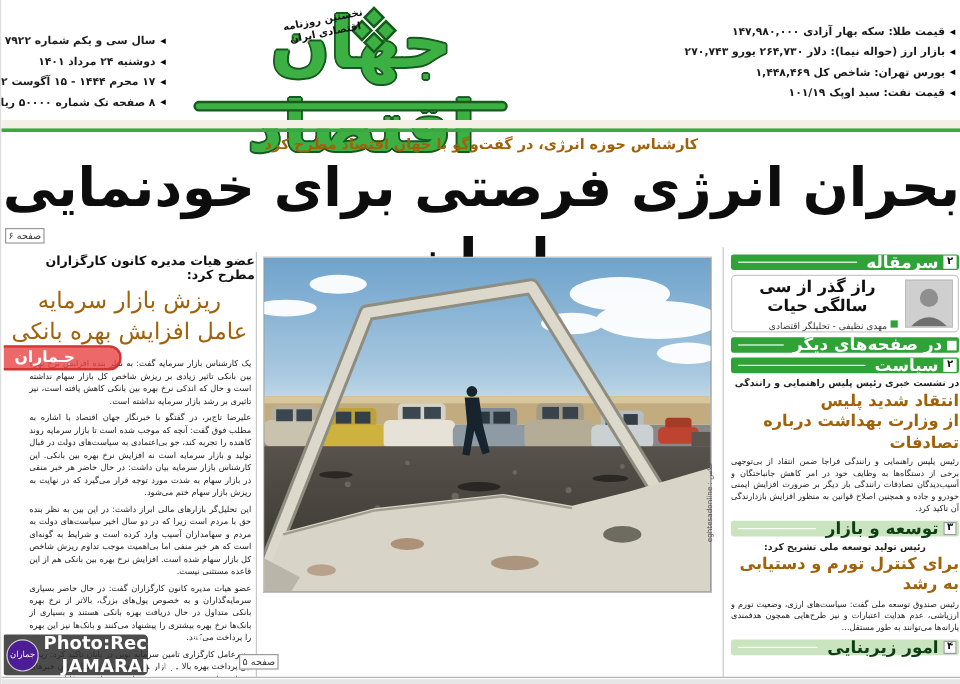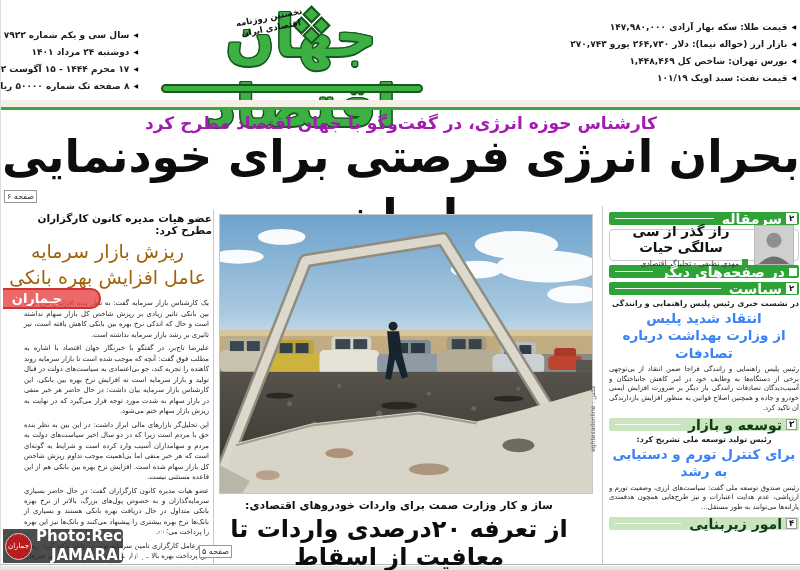--- a/index.html
+++ b/index.html
@@ -21,21 +21,21 @@
   .tagline{position:absolute;left:231px;top:12px;width:76px;transform:rotate(-11deg);
     font-size:8.5px;font-weight:bold;color:#111;text-align:center;line-height:1.25;}
   .ornament{position:absolute;left:293px;top:8px;width:36px;height:36px;}
   .dia{position:absolute;width:13px;height:13px;background:#3db044;border:2px solid #17591f;transform:rotate(45deg);}
   .dia.n{left:11px;top:0;} .dia.e{left:21px;top:11px;} .dia.s{left:11px;top:21px;} .dia.w{left:1px;top:11px;}
   .cream{position:absolute;left:0;top:100px;width:800px;height:7px;background:#f5f0e6;}
   .green-rule{position:absolute;left:0;top:107px;width:800px;height:3px;background:#3aa83e;}
 
   
   .main-kicker{position:absolute;left:0;top:113px;width:800px;text-align:center;
-    font-size:17px;font-weight:bold;color:#a21caf;}
+    font-size:12px;font-weight:bold;color:#a16207;}
   .main-headline{position:absolute;left:0;top:128px;width:800px;text-align:center;
     font-size:45px;font-weight:bold;color:#0d0d0d;letter-spacing:-1px;line-height:1.3;}
   .pageref{position:absolute;border:1px solid #999;background:#fff;color:#333;
     font-size:8px;padding:1px 2px;white-space:nowrap;}
 
   
   .vline{position:absolute;width:1px;background:#c9c9c9;}
   .hline{position:absolute;height:1px;background:#b5b5b5;}
   .botband{position:absolute;left:0;top:566px;width:800px;height:4px;background:#e6e6e6;}
 
@@ -43,21 +43,21 @@
   #left-col{position:absolute;left:2px;top:212px;width:209px;height:352px;overflow:hidden;}
   .lkick{font-size:10.5px;font-weight:bold;color:#111;text-align:right;padding-left:4px;}
   .lhead{font-size:19px;font-weight:normal;color:#a16207;text-align:center;line-height:1.35;margin-top:3px;}
   .lbody{margin-top:8px;padding:0 3px;font-size:6.9px;line-height:1.52;text-align:justify;color:#222;}
   .lbody p{margin:0 0 3px 18px;}
   .redmark{position:absolute;left:-30px;top:76px;width:128px;height:21px;background:rgba(233,72,72,.82);
     border:2px solid #cf3333;border-radius:10px;color:#fff;font-size:13px;font-weight:bold;
     display:flex;align-items:center;justify-content:center;overflow:hidden;letter-spacing:4px;}
   .jamband{position:absolute;left:-2px;top:317px;width:122px;height:34px;background:rgba(45,45,45,.85);
     border-radius:4px;display:flex;align-items:center;gap:4px;padding:2px 4px;direction:ltr;}
-  .jamcircle{width:27px;height:27px;border-radius:50%;background:#b91c1c;border:1.5px solid #cfcfcf;
+  .jamcircle{width:27px;height:27px;border-radius:50%;background:#4c1d95;border:1.5px solid #cfcfcf;
     color:#fff;font-size:7px;display:flex;align-items:center;justify-content:center;flex:none;}
   .jamtxt{color:#fff;font-size:15px;font-weight:bold;line-height:1.25;white-space:nowrap;text-align:center;}
 
   
   #photo{position:absolute;left:218px;top:214px;width:374px;height:280px;border:1px solid #c6c6c6;background:#888;}
   #photo svg{display:block;width:100%;height:100%;}
   .pcred{position:absolute;right:-43px;top:200px;width:86px;transform:rotate(-90deg);
     font-size:6px;color:#555;text-align:center;direction:ltr;}
 
   
@@ -69,30 +69,30 @@
   #sidebar{position:absolute;left:608px;top:210px;width:190px;height:354px;overflow:hidden;}
   .sbar{display:flex;align-items:center;gap:4px;padding:0 2px;height:13px;background:#2fa338;border-radius:2px;margin-top:4px;}
   .sbar .badge{width:11px;height:11px;background:#fff;color:#111;font-size:8.5px;font-weight:bold;
     display:flex;align-items:center;justify-content:center;flex:none;line-height:1;}
   .sbar .sbar-label{color:#fff;font-size:14px;font-weight:bold;white-space:nowrap;}
   .sbar .sbar-line{flex:1;height:1px;background:rgba(255,255,255,.95);margin:0 4px;}
   .sbar.light{background:#c9e4bf;}
   .sbar.light .sbar-label{color:#0d3d14;}
   .sbar.light .badge{border:1px solid #9a9a9a;}
   .sq{width:8px;height:8px;background:#fff;flex:none;}
-  .ed-card{margin-top:4px;border:1px solid #c9c9c9;border-radius:4px;background:#fff;height:32px;
+  .ed-card{margin-top:4px;border:1px solid #c9c9c9;border-radius:4px;background:#fff;height:48px;
     display:flex;align-items:center;gap:6px;padding:3px 4px;}
   .ed-photo{width:40px;height:40px;background:#d9d9d9;border:1px solid #bbb;flex:none;overflow:hidden;}
   .ed-main{flex:1;}
   .ed-title{font-size:13.5px;font-weight:bold;color:#111;text-align:center;}
   .ed-author{display:flex;gap:3px;margin-top:4px;}
   .gsq{width:6px;height:6px;background:#2fa338;flex:none;}
   .ed-author span.txt{font-size:7.5px;color:#333;}
   .skick{font-size:7.8px;font-weight:bold;color:#222;text-align:center;margin-top:4px;white-space:nowrap;overflow:hidden;}
-  .shead{font-size:13.5px;font-weight:bold;color:#3b82f6;text-align:center;line-height:1.28;margin-top:2px;}
+  .shead{font-size:13.5px;font-weight:bold;color:#a16207;line-height:1.28;margin-top:2px;}
   .stext{font-size:6.8px;line-height:1.45;text-align:justify;color:#222;margin-top:3px;}
 </style>
 </head>
 <body>
 
 <div id="page">
 
   <div class="info-col" style="right:662px;left:8px;top:26px;">
     <div class="info-row">
         <span class="tri">◀</span>
@@ -265,24 +265,20 @@
       <path d="M 16,232 L 92,212 L 200,200 L 258,210" stroke="#a09d90" stroke-width="2" fill="none"></path>
       <ellipse cx="300" cy="232" rx="16" ry="7" fill="#6e6b60"></ellipse>
       <ellipse cx="120" cy="240" rx="14" ry="5" fill="#9b7355" opacity="0.7"></ellipse>
       <ellipse cx="210" cy="256" rx="20" ry="6" fill="#8f6a4e" opacity="0.6"></ellipse>
       <ellipse cx="48" cy="262" rx="12" ry="5" fill="#97704f" opacity="0.5"></ellipse>
       <path d="M -4,284 L -4,250 L 30,268 L 20,284 Z" fill="#b9b6a9"></path>
     </svg>
     <div class="pcred">eghtesadonline : عکس</div>
   </div>
 
-  <div id="bottom-art">
-    <div class="bkick">ساز و کار وزارت صمت برای واردات خودروهای اقتصادی:</div>
-    <div class="bhead">از تعرفه ۲۰درصدی واردات تا معافیت از اسقاط</div>
-  </div>
   <div class="pageref" style="left:198px;top:545px;">صفحه ۵</div>
 
   <div id="sidebar">
 
     <div class="sbar" style="margin-top:2px;">
       <span class="badge">۲</span>
       <span class="sbar-label">سرمقاله</span>
       <span class="sbar-line"></span>
     </div>
 

